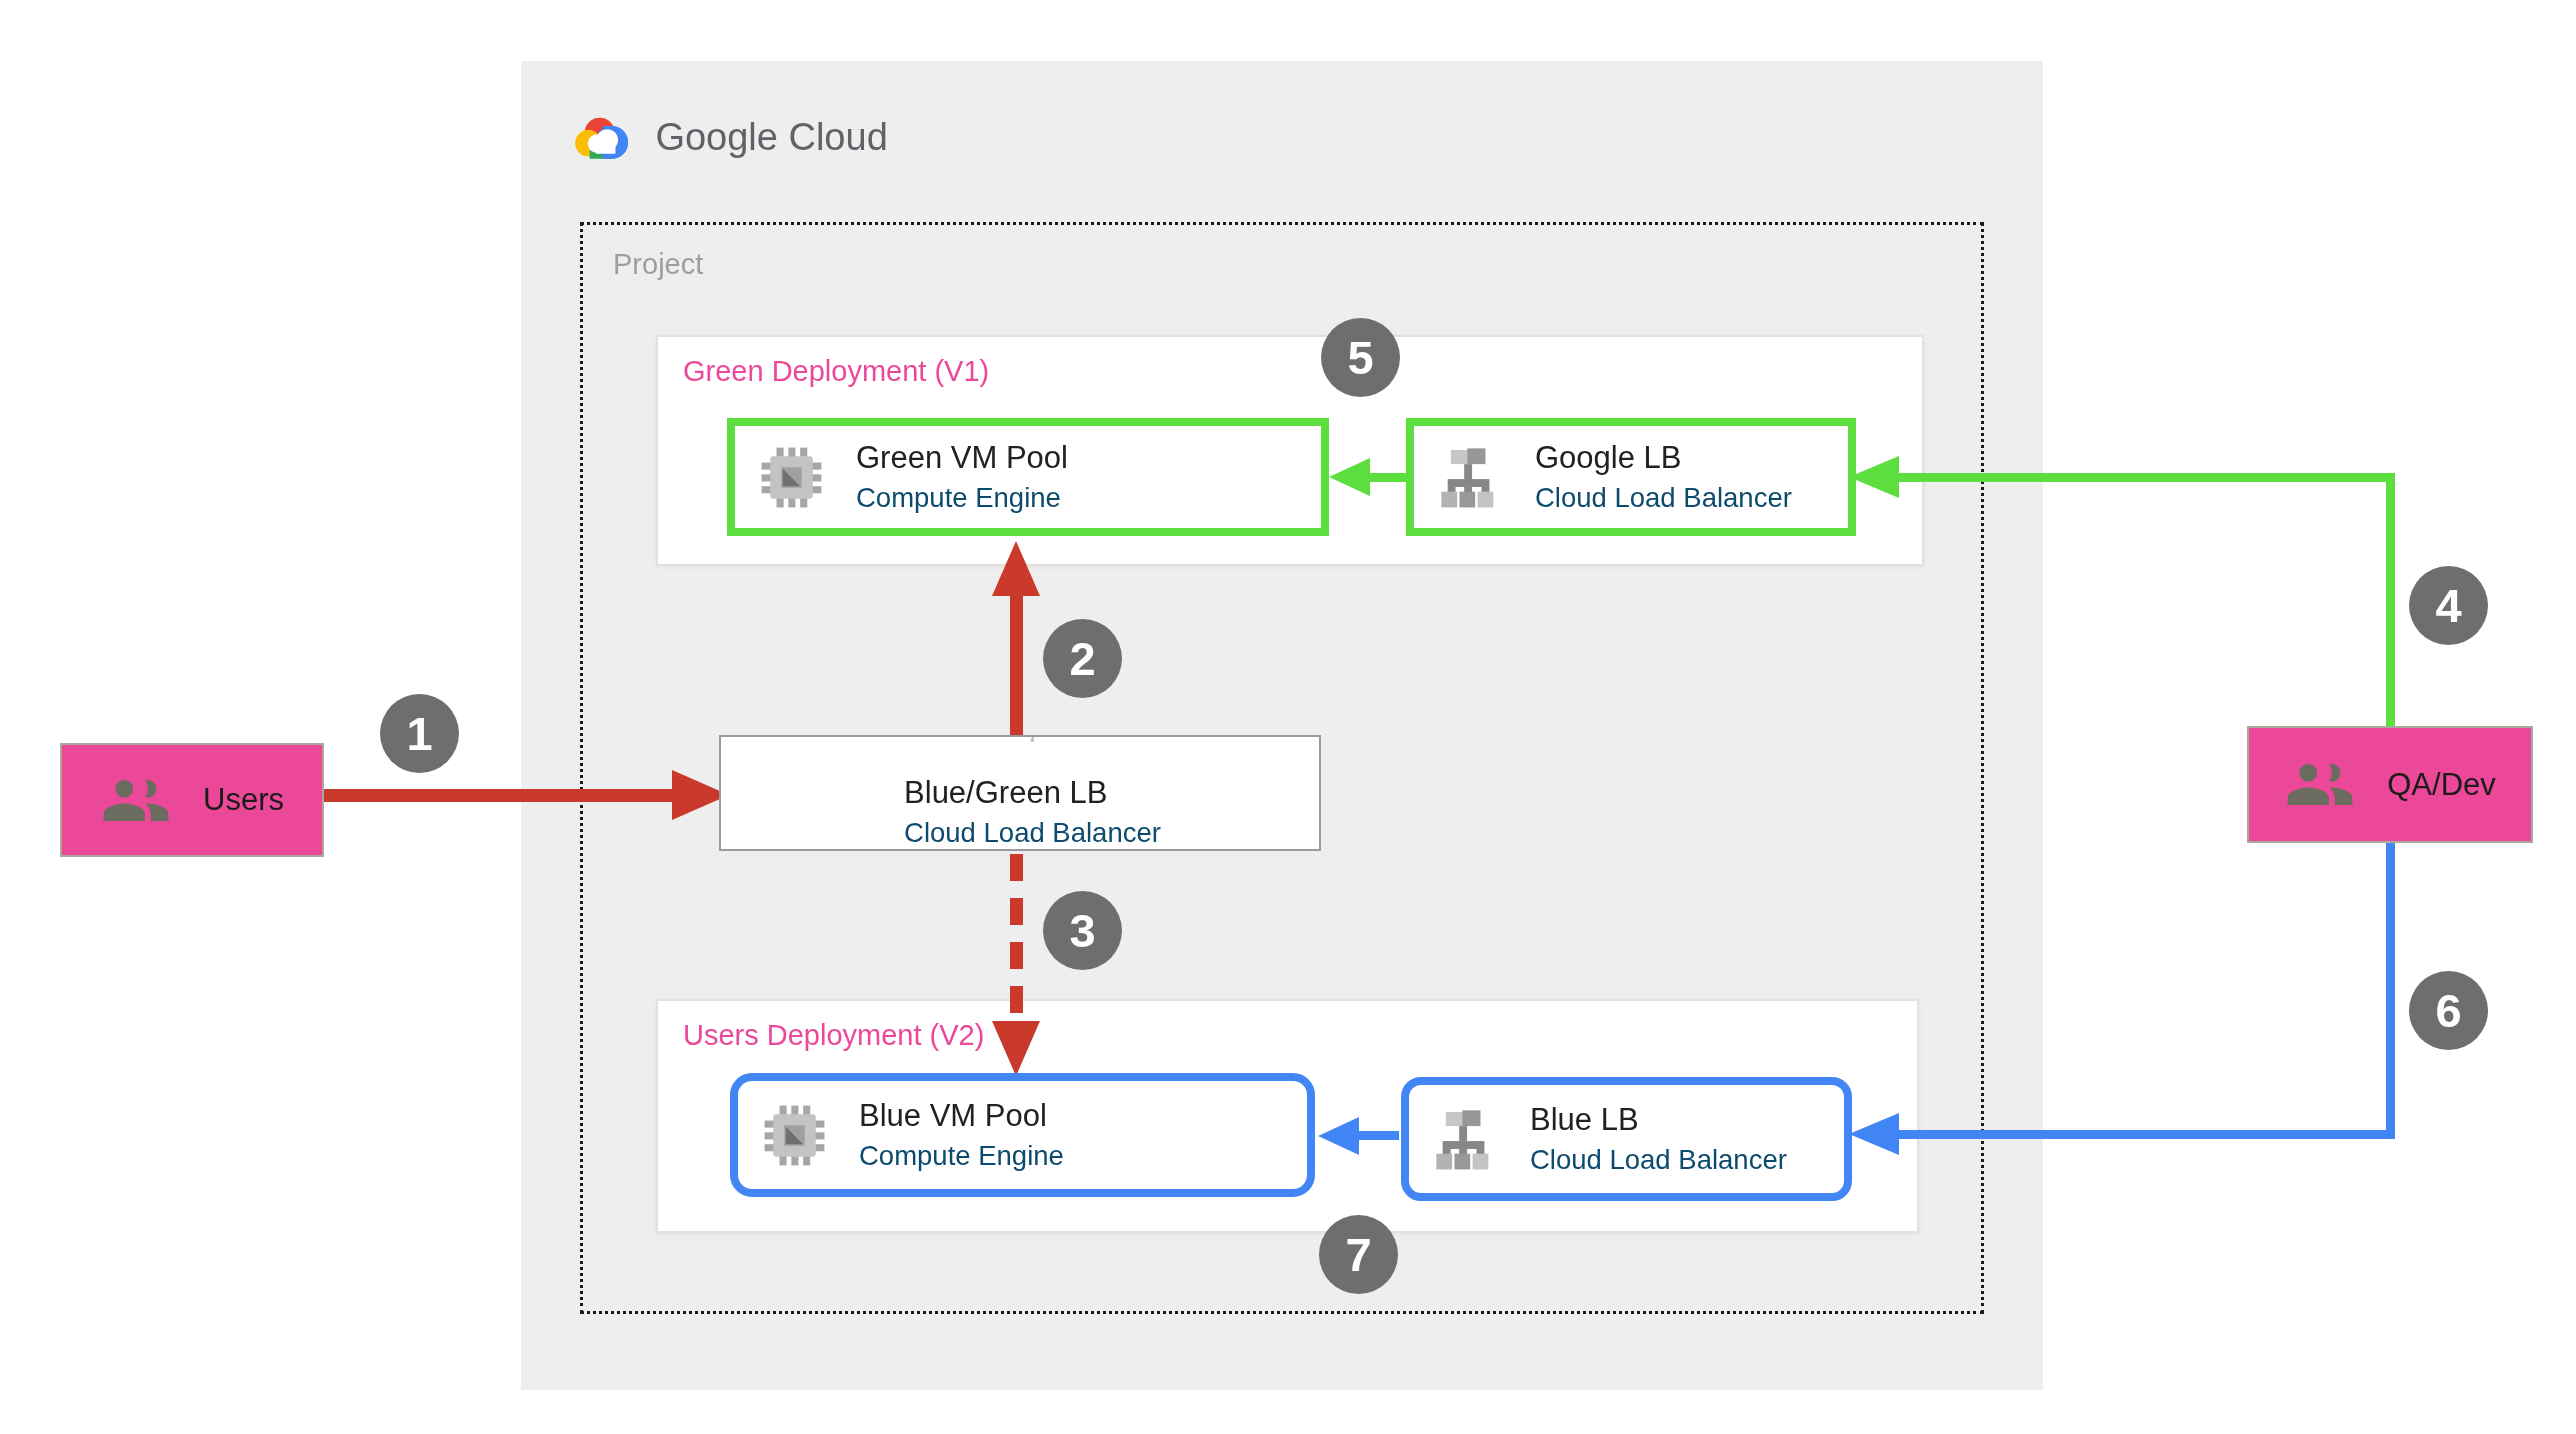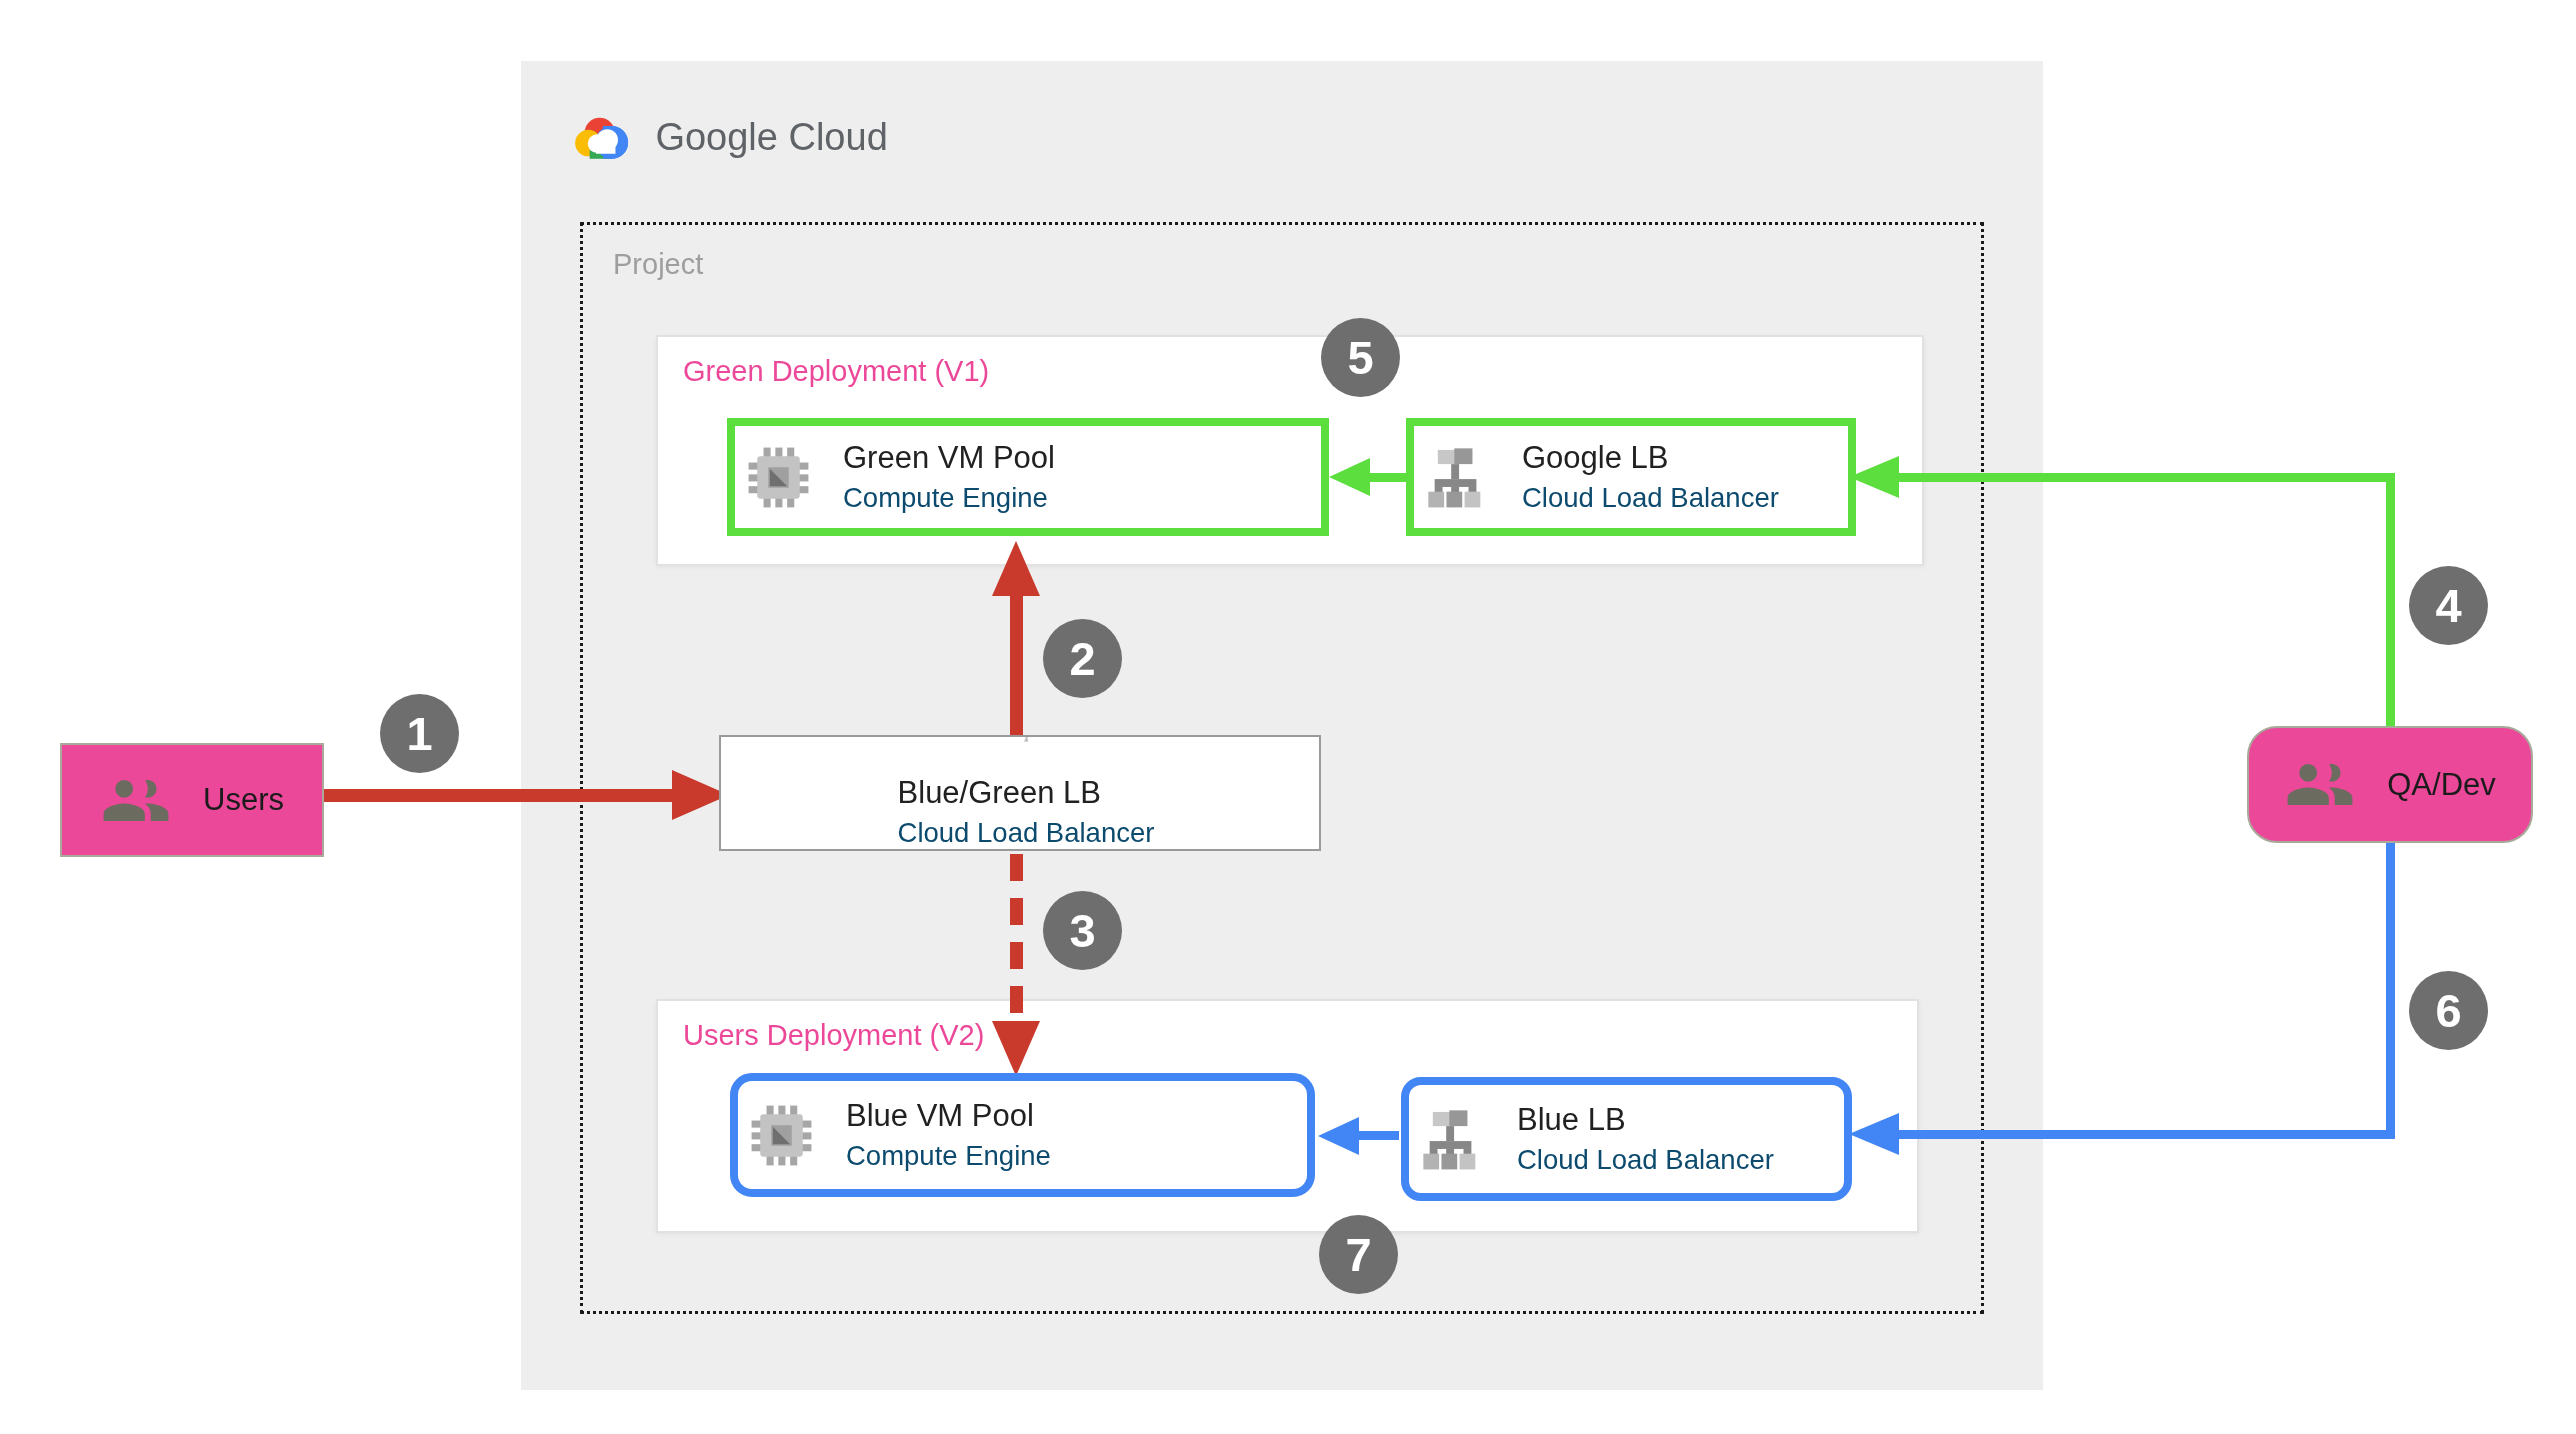--- a/index.html
+++ b/index.html
@@ -8,21 +8,21 @@
     font-family:"Liberation Sans", sans-serif;
   }
   .abs{position:absolute;}
   .panel{left:521px;top:61px;width:1522px;height:1329px;background:#eeeeee;}
   .logo{left:572px;top:109px;height:57px;display:flex;align-items:center;gap:20.4px;}
   .logo-text{font-size:38px;font-weight:500;color:#5f6368;letter-spacing:0px;white-space:nowrap;}
   .project{left:580px;top:222px;width:1404px;height:1092px;border:3.1px dotted #1a1a1a;box-sizing:border-box;}
   .project-label{left:613px;top:248px;font-size:29px;color:#9e9e9e;}
   .dep{background:#ffffff;border:2.4px solid #e1e1e1;box-sizing:border-box;box-shadow:0 2.4px 4.7px rgba(0,0,0,0.06);}
   .dep-label{font-size:29px;color:#ec4899;white-space:nowrap;}
-  .node{background:#ffffff;box-sizing:border-box;display:flex;align-items:center;padding-left:12px;gap:33px;}
+  .node{background:#ffffff;box-sizing:border-box;display:flex;align-items:center;padding-left:25px;gap:33px;}
   .node.green{border:8.6px solid #5cde3e;}
   .node.blue{border:8.6px solid #4285f4;}
   .node.plain{border:2.4px solid #9a9a9a;flex-direction:column;}
   .ntext{display:flex;flex-direction:column;gap:6.3px;}
   .ntitle{font-size:31px;color:#212121;white-space:nowrap;}
   .nsub{font-size:27.5px;color:#0c4a6e;white-space:nowrap;}
   .actor{background:#ec4899;border:2.4px solid #a9a99a;box-sizing:border-box;display:flex;align-items:center;justify-content:center;gap:31px;}
   .actor-label{font-size:31px;color:#1b1b1b;white-space:nowrap;}
   .badge{width:79px;height:79px;border-radius:50%;background:#6e6e6e;color:#ffffff;
          font-size:47px;font-weight:bold;display:flex;align-items:center;justify-content:center;}
@@ -197,21 +197,21 @@
 
   <div class="abs actor" style="left:60px;top:743px;width:264px;height:114px;">
     <svg width="72" height="53" viewBox="0 0 24 18">
       <g fill="#6b6b5f" transform="translate(0,-3)">
         <path d="M16 11c1.66 0 2.99-1.34 2.99-3S17.66 5 16 5c-.32 0-.63.05-.91.14.57.81.91 1.79.91 2.86s-.34 2.04-.91 2.86c.28.09.59.14.91.14zm-8 0c1.66 0 2.99-1.34 2.99-3S9.66 5 8 5 5 6.34 5 8s1.34 3 3 3zm0 2c-2.33 0-7 1.17-7 3.5V19h14v-2.5c0-2.33-4.67-3.5-7-3.5zm8 0c-.29 0-.62.02-.97.05 1.16.84 1.97 1.97 1.97 3.45V19h6v-2.5c0-2.33-4.67-3.5-7-3.5z"></path>
       </g>
     </svg>
     <span class="actor-label">Users</span>
   </div>
 
-  <div class="abs actor" style="left:2247px;top:726px;width:286px;height:117px;border-radius:30px;">
+  <div class="abs actor" style="left:2247px;top:726px;width:286px;height:117px;">
     <svg width="72" height="53" viewBox="0 0 24 18">
       <g fill="#6b6b5f" transform="translate(0,-3)">
         <path d="M16 11c1.66 0 2.99-1.34 2.99-3S17.66 5 16 5c-.32 0-.63.05-.91.14.57.81.91 1.79.91 2.86s-.34 2.04-.91 2.86c.28.09.59.14.91.14zm-8 0c1.66 0 2.99-1.34 2.99-3S9.66 5 8 5 5 6.34 5 8s1.34 3 3 3zm0 2c-2.33 0-7 1.17-7 3.5V19h14v-2.5c0-2.33-4.67-3.5-7-3.5zm8 0c-.29 0-.62.02-.97.05 1.16.84 1.97 1.97 1.97 3.45V19h6v-2.5c0-2.33-4.67-3.5-7-3.5z"></path>
       </g>
     </svg>
     <span class="actor-label">QA/Dev</span>
   </div>
 
   <div class="abs badge" style="left:380px;top:694px;">1</div>
   <div class="abs badge" style="left:1043px;top:619px;">2</div>

